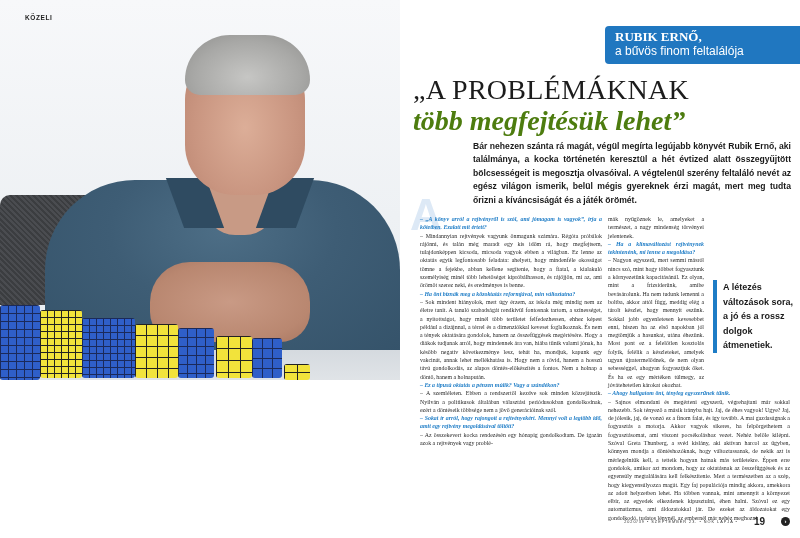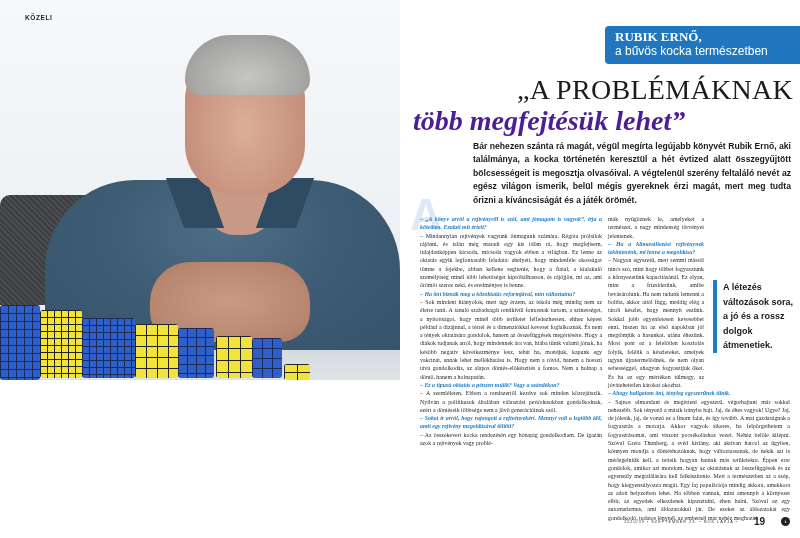--- a/index.html
+++ b/index.html
@@ -41,22 +41,22 @@
     .folio-left { position: absolute; left: 25px; top: 516px; display: flex; align-items: baseline; gap: 3px; }
     .folio-num { font: bold 10px "Liberation Sans", sans-serif; color: #222; text-align: center; }
     .folio-text { font: 3.8px "Liberation Sans", sans-serif; letter-spacing: 1px; color: #333; }
 
     
     .banner { position: absolute; left: 605px; top: 26px; width: 195px; height: 38px; background: #2077c0; border-radius: 4px 0 0 4px; padding: 4px 10px; color: #fff; }
     .banner-name { font: bold 13px/14px "Liberation Serif", serif; }
     .banner-sub { font: 12px/14px "Liberation Sans", sans-serif; }
 
     .headline { position: absolute; left: 413px; top: 75px; width: 380px; }
-    .headline-1 { font: 28px/30px "Liberation Serif", serif; letter-spacing: 0.3px; color: #1c1c1c; text-align: right; }
-    .headline-2 { font: italic bold 28px/32px "Liberation Serif", serif; color: #4c1d95; }
+    .headline-1 { font: 28px/30px "Liberation Serif", serif; letter-spacing: 0.3px; color: #1c1c1c; }
+    .headline-2 { font: italic bold 28px/32px "Liberation Serif", serif; color: #4d7c0f; }
 
     .lead { position: absolute; left: 473px; top: 140px; width: 318px; font: bold 8.6px/13.4px "Liberation Sans", sans-serif; color: #1a1a1a; text-align: justify; }
 
     .dropcap { position: absolute; left: 410px; top: 190px; font: bold 44px "Liberation Sans", sans-serif; color: #dde9f6; z-index: 0; }
 
     .col { position: absolute; top: 215px; width: 182px; font: 5.9px/8.3px "Liberation Serif", serif; color: #2a2a2a; text-align: justify; z-index: 1; }
     .col-1 { left: 420px; }
     .col-2 { left: 608px; width: 182px; }
     .col p { margin: 0; }
     .col .q { color: #1d7cc6; font-weight: bold; font-style: italic; }
@@ -110,21 +110,21 @@
     <div class="folio-left">
       <span class="folio-num">18</span>
       <span class="folio-text">• NŐK LAPJA • 2020/39 • SZEPTEMBER 23.</span>
     </div>
   </div>
 
   <div class="page-right"></div>
 
   <div class="banner">
     <div class="banner-name">RUBIK ERNŐ,</div>
-    <div class="banner-sub">a bűvös kocka természetben</div>
+    <div class="banner-sub">a bűvös finom feltalálója</div>
   </div>
 
   <div class="headline">
     <div class="headline-1">„A PROBLÉMÁKNAK</div>
     <div class="headline-2">több megfejtésük lehet”</div>
   </div>
 
   <div class="lead">Bár nehezen szánta rá magát, végül megírta legújabb könyvét Rubik Ernő, aki találmánya, a kocka történetén keresztül a hét évtized alatt összegyűjtött bölcsességeit is megosztja olvasóival. A végtelenül szerény feltaláló nevét az egész világon ismerik, belül mégis gyereknek érzi magát, mert meg tudta őrizni a kíváncsiságát és a játék örömét.</div>
 
   <div class="dropcap">A</div>

